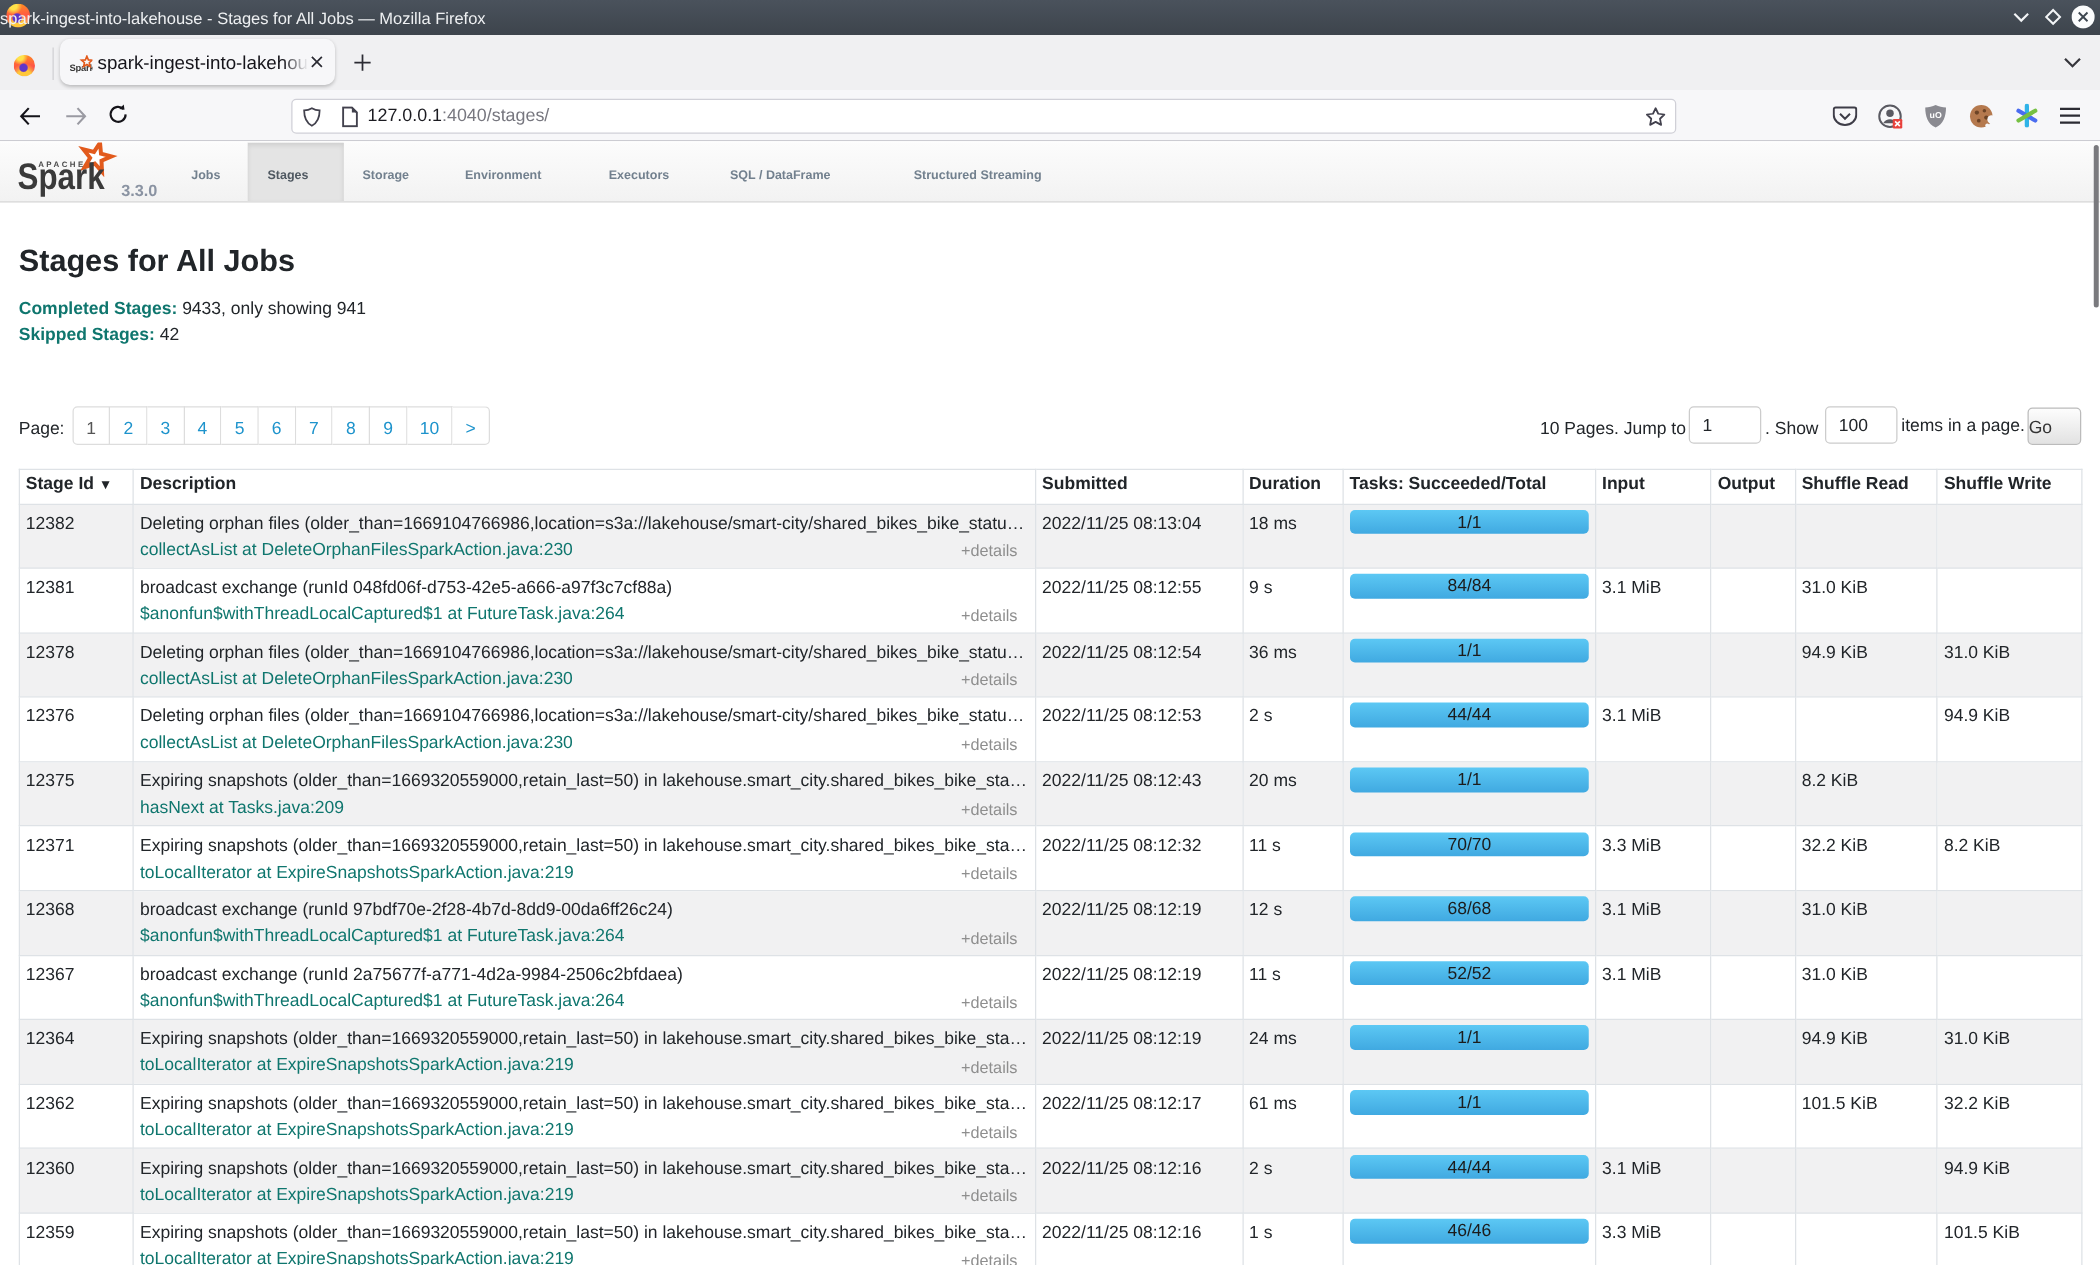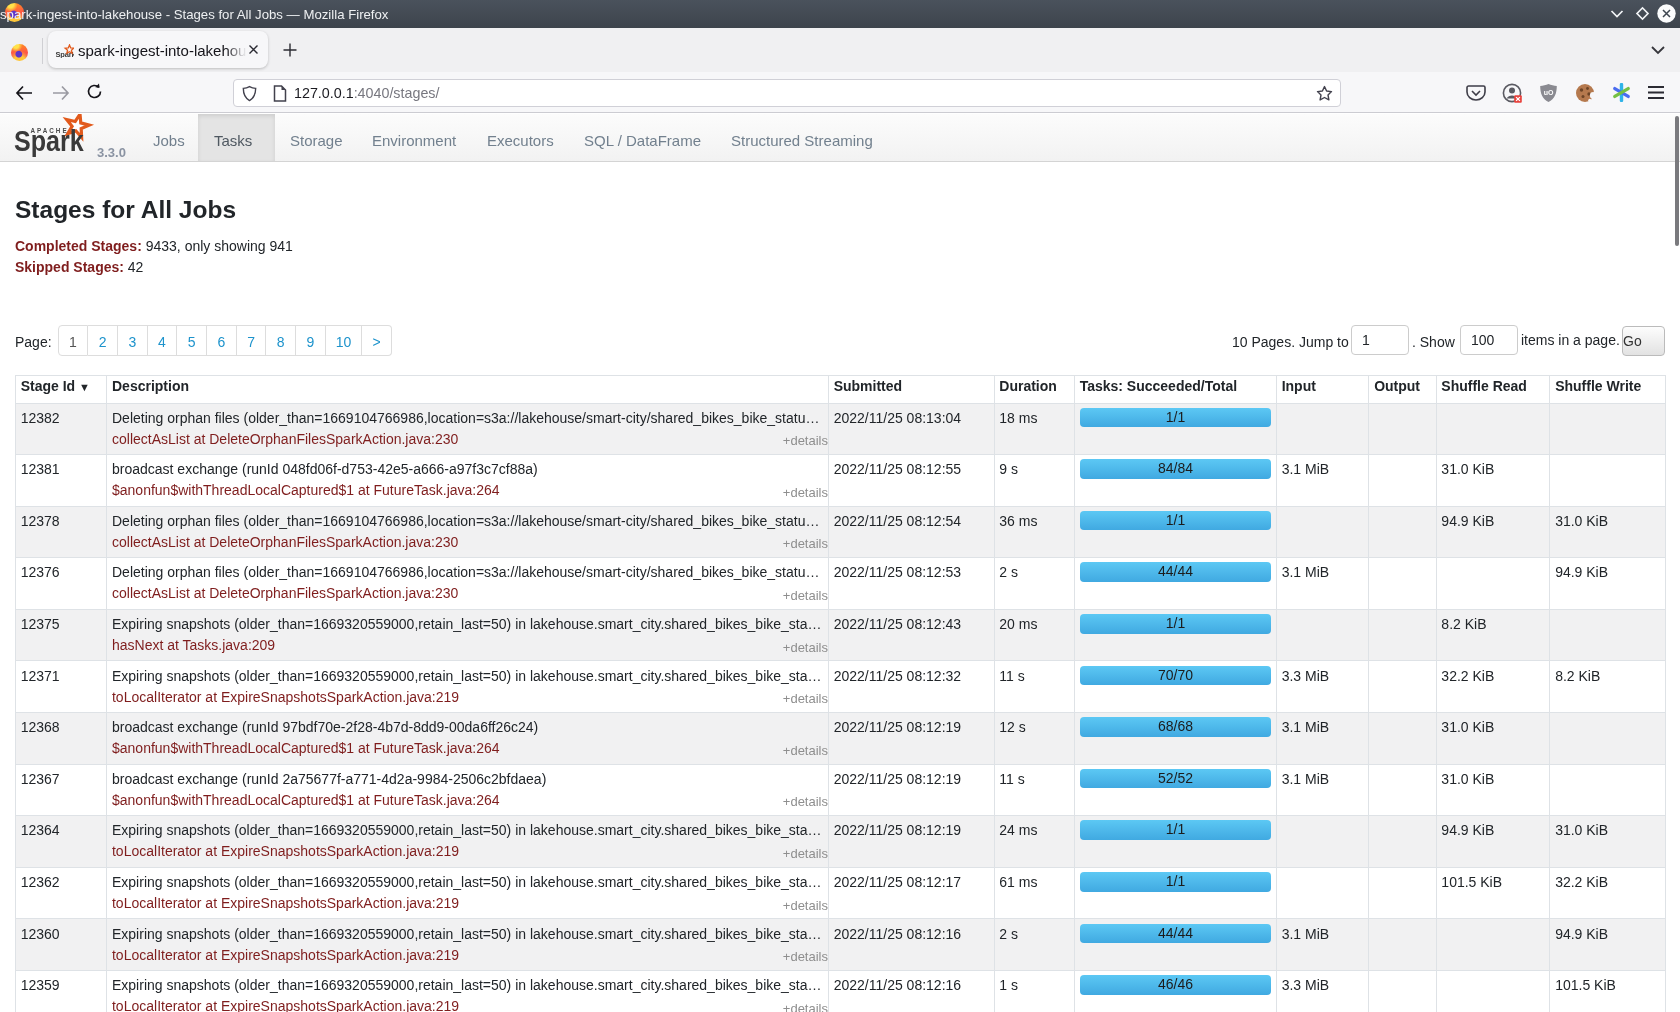--- a/index.html
+++ b/index.html
@@ -44,28 +44,28 @@
 #urltext .gray { color:#77777f; }
 .navicon { position:absolute; top:0; }
 
 
 #viewport { position:absolute; left:0; top:113px; width:1680px; height:899px; background:#fff; overflow:hidden; }
 
 #navbar { position:absolute; left:0; top:1px; width:1680px; height:48px;
   background:linear-gradient(#fcfcfc,#f2f2f2); border-bottom:1px solid #d4d4d4; }
 #stagesactive { position:absolute; left:197.5px; top:0; width:77.5px; height:47px;
   background:#e4e4e4; box-shadow:inset 0 2px 4px rgba(0,0,0,0.10); }
-.navitem { position:absolute; top:3px; height:47px; line-height:47px; font-size:15px; color:#72808e; }
+.navitem { position:absolute; top:3px; height:47px; line-height:47px; font-size:10px; color:#72808e;font-weight:bold; }
 #navver { position:absolute; left:97px; top:31px; font-size:13px; font-weight:bold; color:#8a93a2; }
 #navright { position:absolute; right:15px; top:3px; height:47px; line-height:47px; font-size:15px; color:#6e7b8a; }
 
 #h1 { position:absolute; left:15px; top:81.8px; font-size:24.5px; line-height:29.4px; font-weight:bold; color:#212529; }
 .sumline { position:absolute; left:15px; font-size:14px; line-height:21px; color:#212529; }
 .sumline b a { font-weight:bold; }
-a { color:#7f1d1d; text-decoration:none; }
+a { color:#0f766e; text-decoration:none; }
 #h4 { position:absolute; left:13px; top:176px; font-size:17.5px; font-weight:bold; color:#1d93cc; }
 #h4 .arr { color:#1c2023; font-size:15px; margin-right:4px; position:relative; top:-2px; }
 
 #pagelabel { position:absolute; left:15px; top:218.6px; font-size:14px; line-height:21px; color:#212529; }
 #pager { position:absolute; left:57.6px; top:212px; height:31px; display:flex; }
 #pager span { display:block; height:31px; border:1px solid #ddd; border-left:none;
   line-height:32px; text-align:center; font-size:14px; color:#1d93cc; background:#fff; }
 #pager span:first-child { border-left:1px solid #ddd; border-radius:4px 0 0 4px; }
 #pager span:last-child { border-radius:0 4px 4px 0; }
 #pager span.cur { color:#555; }
@@ -80,21 +80,21 @@
 
 #stagetable { position:absolute; left:15px; top:262px; width:1649.5px; border-collapse:collapse;
   table-layout:fixed; font-size:14px; color:#212529; }
 #stagetable th, #stagetable td { border:1px solid #dee2e6; vertical-align:top; padding:4.2px 4.7px;
   line-height:21px; overflow:hidden; white-space:nowrap; }
 #stagetable th { height:27.5px; font-weight:bold; text-align:left; padding-top:0.5px; padding-bottom:0; line-height:18px; vertical-align:top; }
 #stagetable td { height:51.6px; }
 #stagetable tr.odd td { background:#f1f1f2; }
 .desc1 { overflow:hidden; white-space:nowrap; text-overflow:ellipsis; }
 .dcell { position:relative; }
-.details { position:absolute; right:0; top:26.7px; font-size:13px; color:#8e8e8e; line-height:21px; }
+.details { position:absolute; right:14px; top:26.7px; font-size:13px; color:#8e8e8e; line-height:21px; }
 .pbar { height:19.5px; border-radius:4px;
   background:linear-gradient(#5cc8f4,#40a9e1);
   text-align:center; line-height:19.5px; font-size:14px; color:#1c1c1c; }
 
 #scrollthumb { position:absolute; left:1674.5px; top:116px; width:4.5px; height:130px;
   background:#7a7a7e; border-radius:2px; }
 </style>
 </head>
 <body>
 
@@ -198,21 +198,21 @@
 <div id="viewport">
   <div id="navbar">
     <div id="stagesactive"></div>
     <svg style="position:absolute;left:14px;top:0px" width="82" height="47" viewBox="0 0 82 47">
       <path d="M66.0 0.2 L66.8 8.9 L75.2 11.1 L67.2 14.6 L67.6 23.3 L61.8 16.8 L53.7 19.8 L58.1 12.3 L52.7 5.5 L61.2 7.5 Z" fill="#fff" stroke="#e25a1c" stroke-width="3.2" stroke-linejoin="miter"></path>
       <text x="16.5" y="19.3" font-family="Liberation Sans" font-weight="bold" font-size="6.3" letter-spacing="2" fill="#4a4a4a">APACHE</text>
       <text x="0" y="37.5" transform="scale(0.85 1)" font-family="Liberation Sans" font-weight="bold" font-size="29.5" letter-spacing="0" fill="#3a3a3a">Spark</text>
     </svg>
     <div id="navver">3.3.0</div>
     <div class="navitem" style="left:153px">Jobs</div>
-    <div class="navitem" style="left:214px; color:#4f5861">Tasks</div>
+    <div class="navitem" style="left:214px; color:#4f5861">Stages</div>
     <div class="navitem" style="left:290px">Storage</div>
     <div class="navitem" style="left:372px">Environment</div>
     <div class="navitem" style="left:487px">Executors</div>
     <div class="navitem" style="left:584px">SQL / DataFrame</div>
     <div class="navitem" style="left:731px">Structured Streaming</div>
   </div>
 
   <div id="h1">Stages for All Jobs</div>
   <div class="sumline" style="top:123.1px"><b><a href="#">Completed Stages:</a></b> <span>9433, only showing 941</span></div>
   <div class="sumline" style="top:144.1px"><b><a href="#">Skipped Stages:</a></b> <span>42</span></div>

